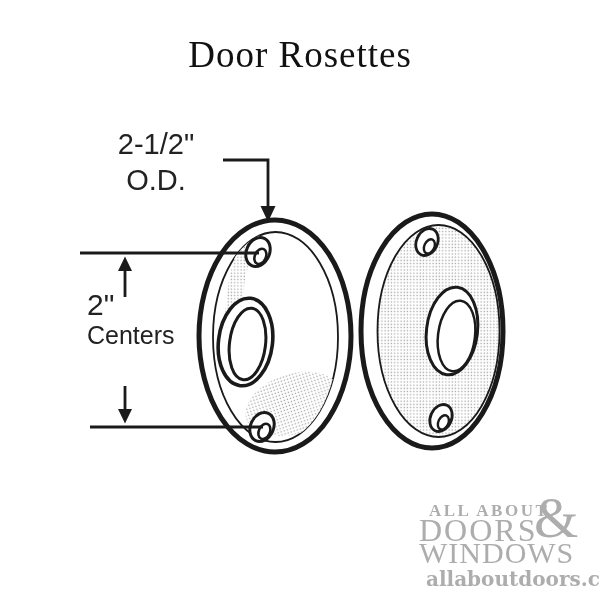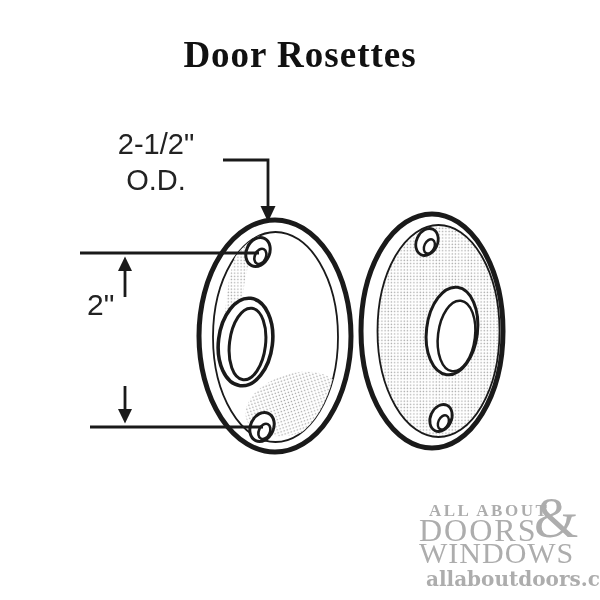--- a/index.html
+++ b/index.html
@@ -3,21 +3,21 @@
 <meta charset="utf-8">
 <style>
   html,body{margin:0;padding:0;background:#ffffff;}
   .canvas{
     position:relative;width:600px;height:600px;background:#ffffff;overflow:hidden;
     font-family:"Liberation Sans",sans-serif;color:#1a1a1a;
   }
   .abs{position:absolute;}
   .title{
     left:0;top:33px;width:600px;text-align:center;
-    font-family:"Liberation Serif",serif;font-size:37px;letter-spacing:1px;color:#111;font-weight:bold;
+    font-family:"Liberation Serif",serif;font-size:37px;letter-spacing:1px;color:#111;
   }
   .dim-od{
     left:100px;top:126px;width:112px;text-align:center;
     font-size:29px;line-height:36px;color:#222;
   }
   .dim-hole{
     left:87px;top:288px;width:90px;text-align:left;color:#222;
   }
   .dim-hole .val{font-size:30px;line-height:34px;}
   .dim-hole .lbl{font-size:25px;line-height:27px;}
@@ -104,20 +104,21 @@
 
   <div class="abs title">Door Rosettes</div>
 
   <div class="abs dim-od">
     <div>2-1/2"</div>
     <div>O.D.</div>
   </div>
 
   <div class="abs dim-hole">
     <div class="val">2"</div>
+    <div class="lbl">Centers</div>
   </div>
 
 
   <div>
     <div class="abs wm wm-allabout">ALL ABOUT</div>
     <div class="abs wm wm-amp">&amp;</div>
     <div class="abs wm wm-doors">DOORS</div>
     <div class="abs wm wm-windows">WINDOWS</div>
     <div class="abs wm wm-url">allaboutdoors.com</div>
   </div>

